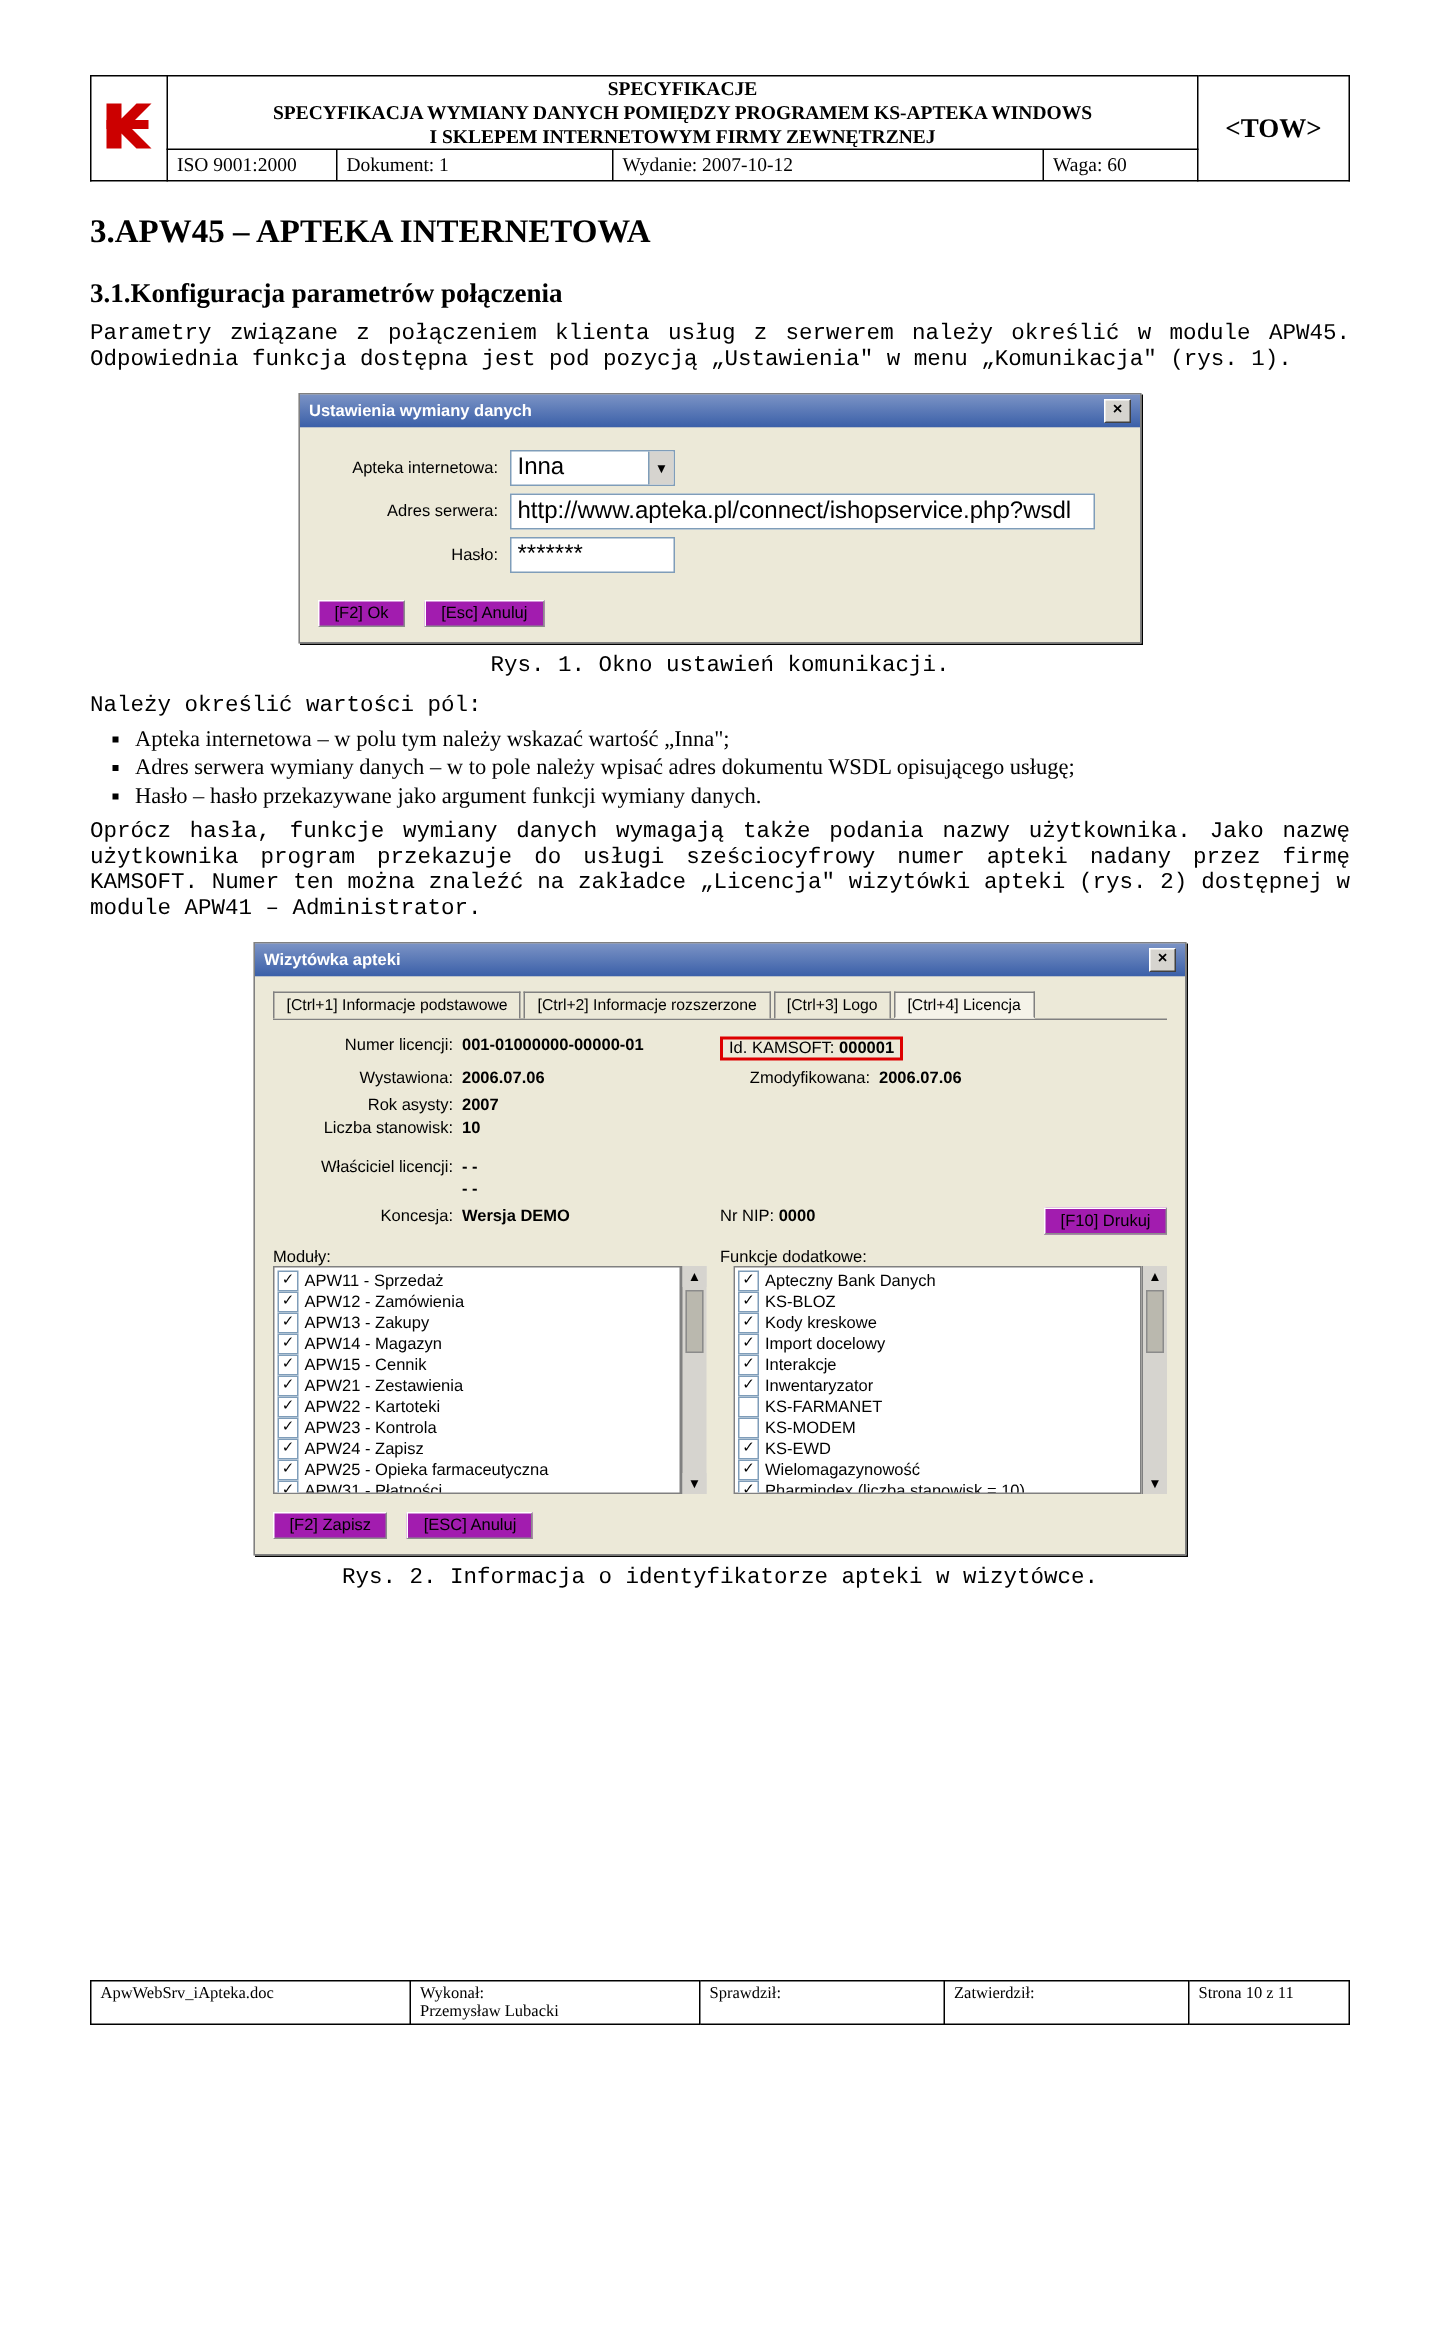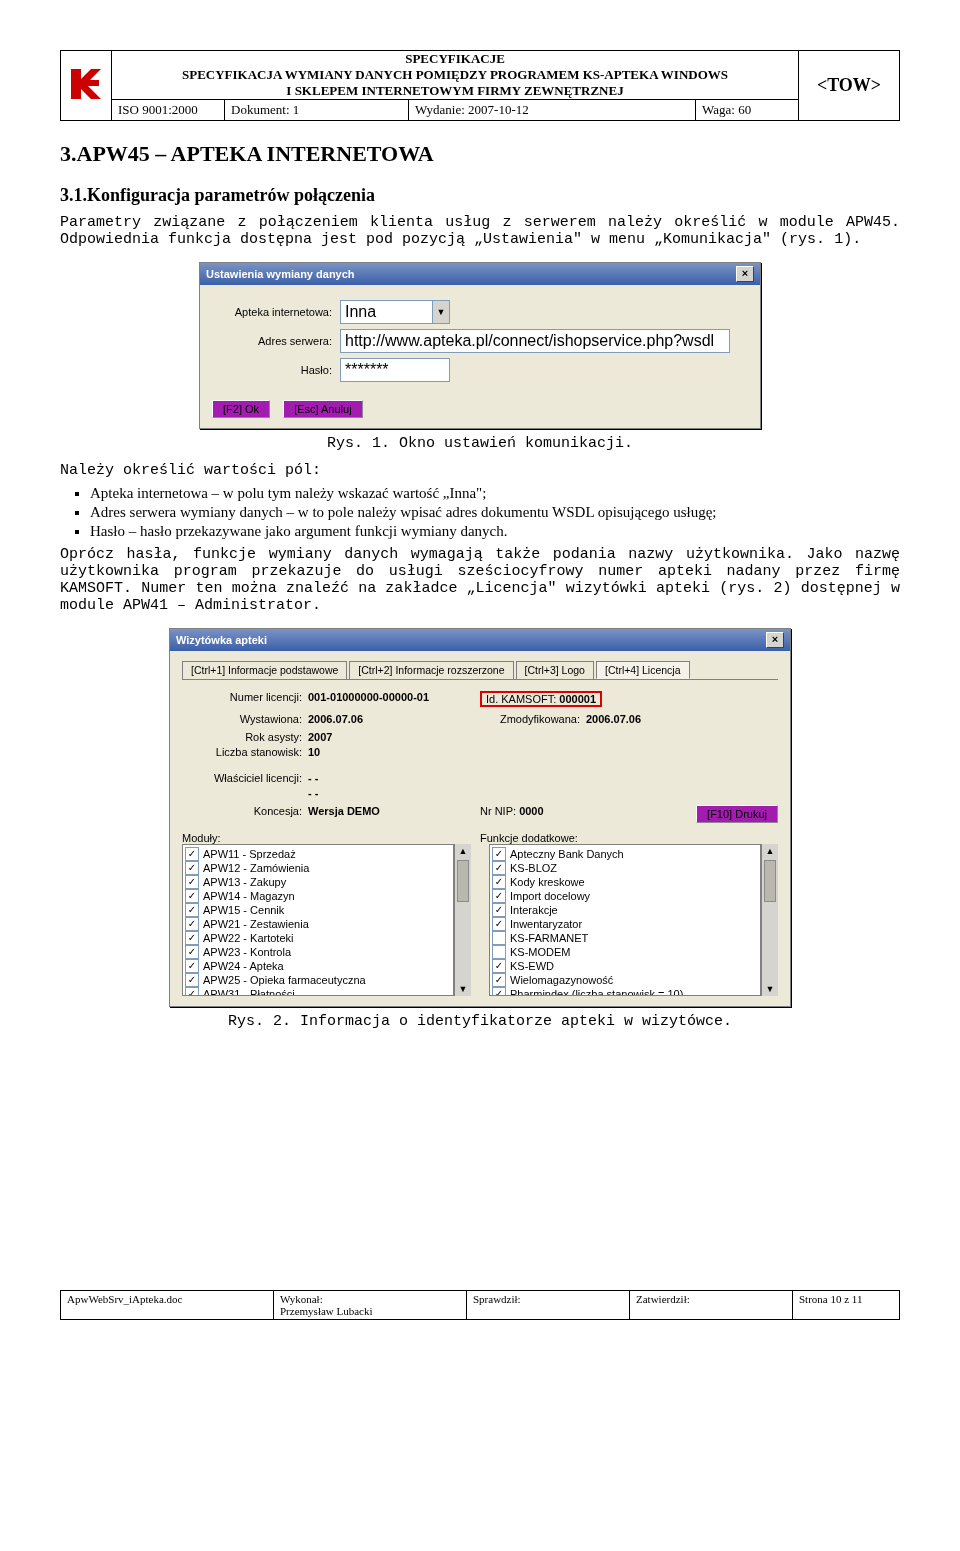--- a/index.html
+++ b/index.html
@@ -346,21 +346,21 @@
                   <div class="listitem">
                     <span class="chk">✓</span>
                     <span>APW22 - Kartoteki</span>
                   </div>
                   <div class="listitem">
                     <span class="chk">✓</span>
                     <span>APW23 - Kontrola</span>
                   </div>
                   <div class="listitem">
                     <span class="chk">✓</span>
-                    <span>APW24 - Apteka</span>
+                    <span>APW24 - Zapisz</span>
                   </div>
                   <div class="listitem">
                     <span class="chk">✓</span>
                     <span>APW25 - Opieka farmaceutyczna</span>
                   </div>
                   <div class="listitem">
                     <span class="chk">✓</span>
                     <span>APW31 - Płatności</span>
                   </div>
                 </div>
@@ -421,20 +421,24 @@
                 </div>
             </div>
             <div class="list-scroll">
               <div class="scroll-arrow" style="top:0;">▲</div>
               <div class="scroll-thumb"></div>
               <div class="scroll-arrow" style="bottom:0;">▼</div>
             </div>
           </div>
         </div>
 
+        <div style="margin-top:12px;">
+          <span class="btn">[F2] Zapisz</span>
+          <span class="btn">[ESC] Anuluj</span>
+        </div>
       </div>
     </div>
   </div>
 
   <p class="fig-caption">Rys. 2. Informacja o identyfikatorze apteki w wizytówce.</p>
 
   <table class="footer-table">
     <tbody>
         <tr>
       <td style="width:200px;">ApwWebSrv_iApteka.doc</td>

